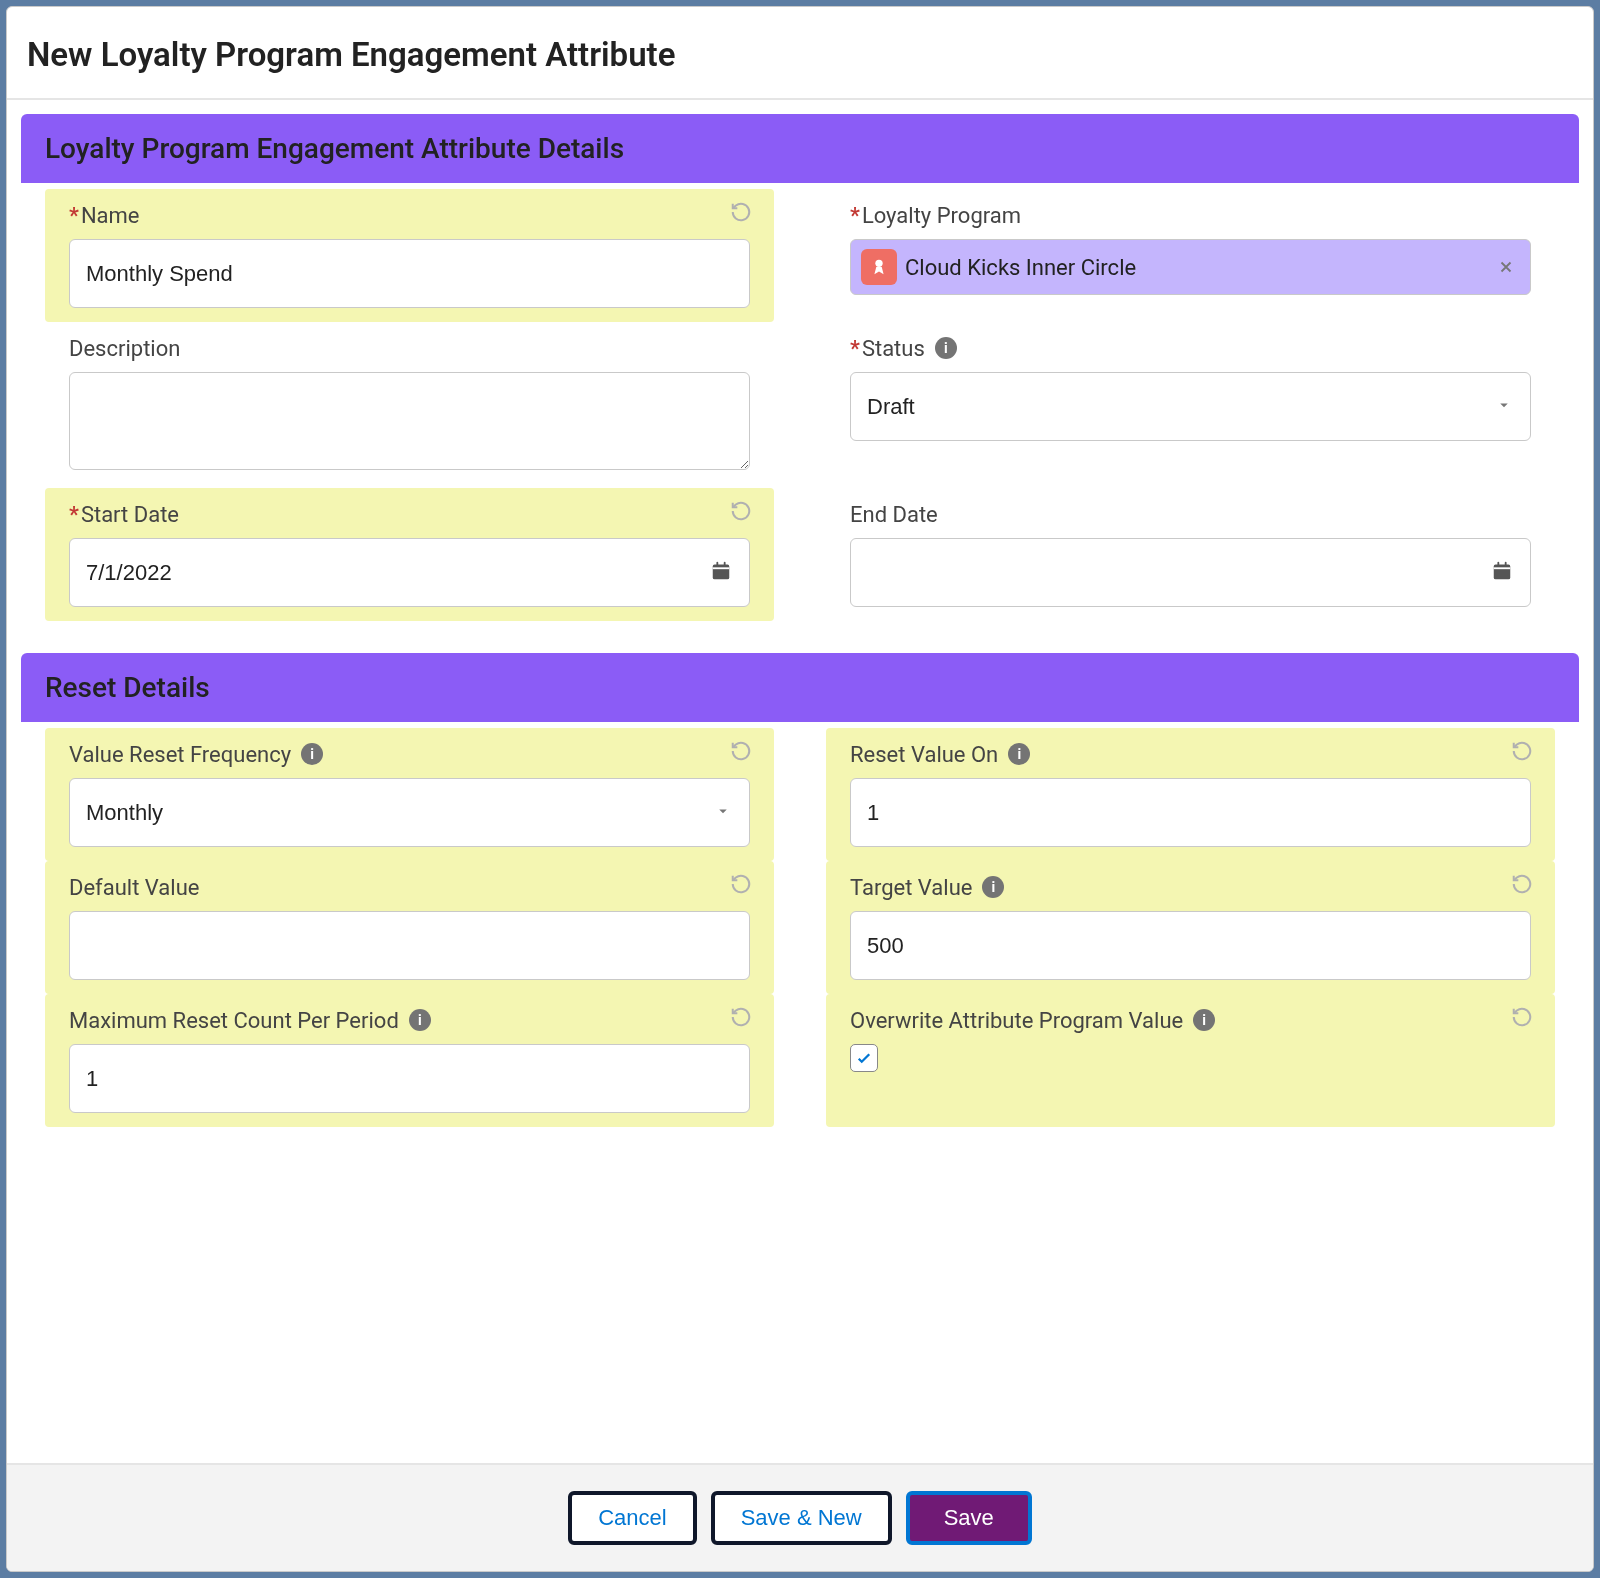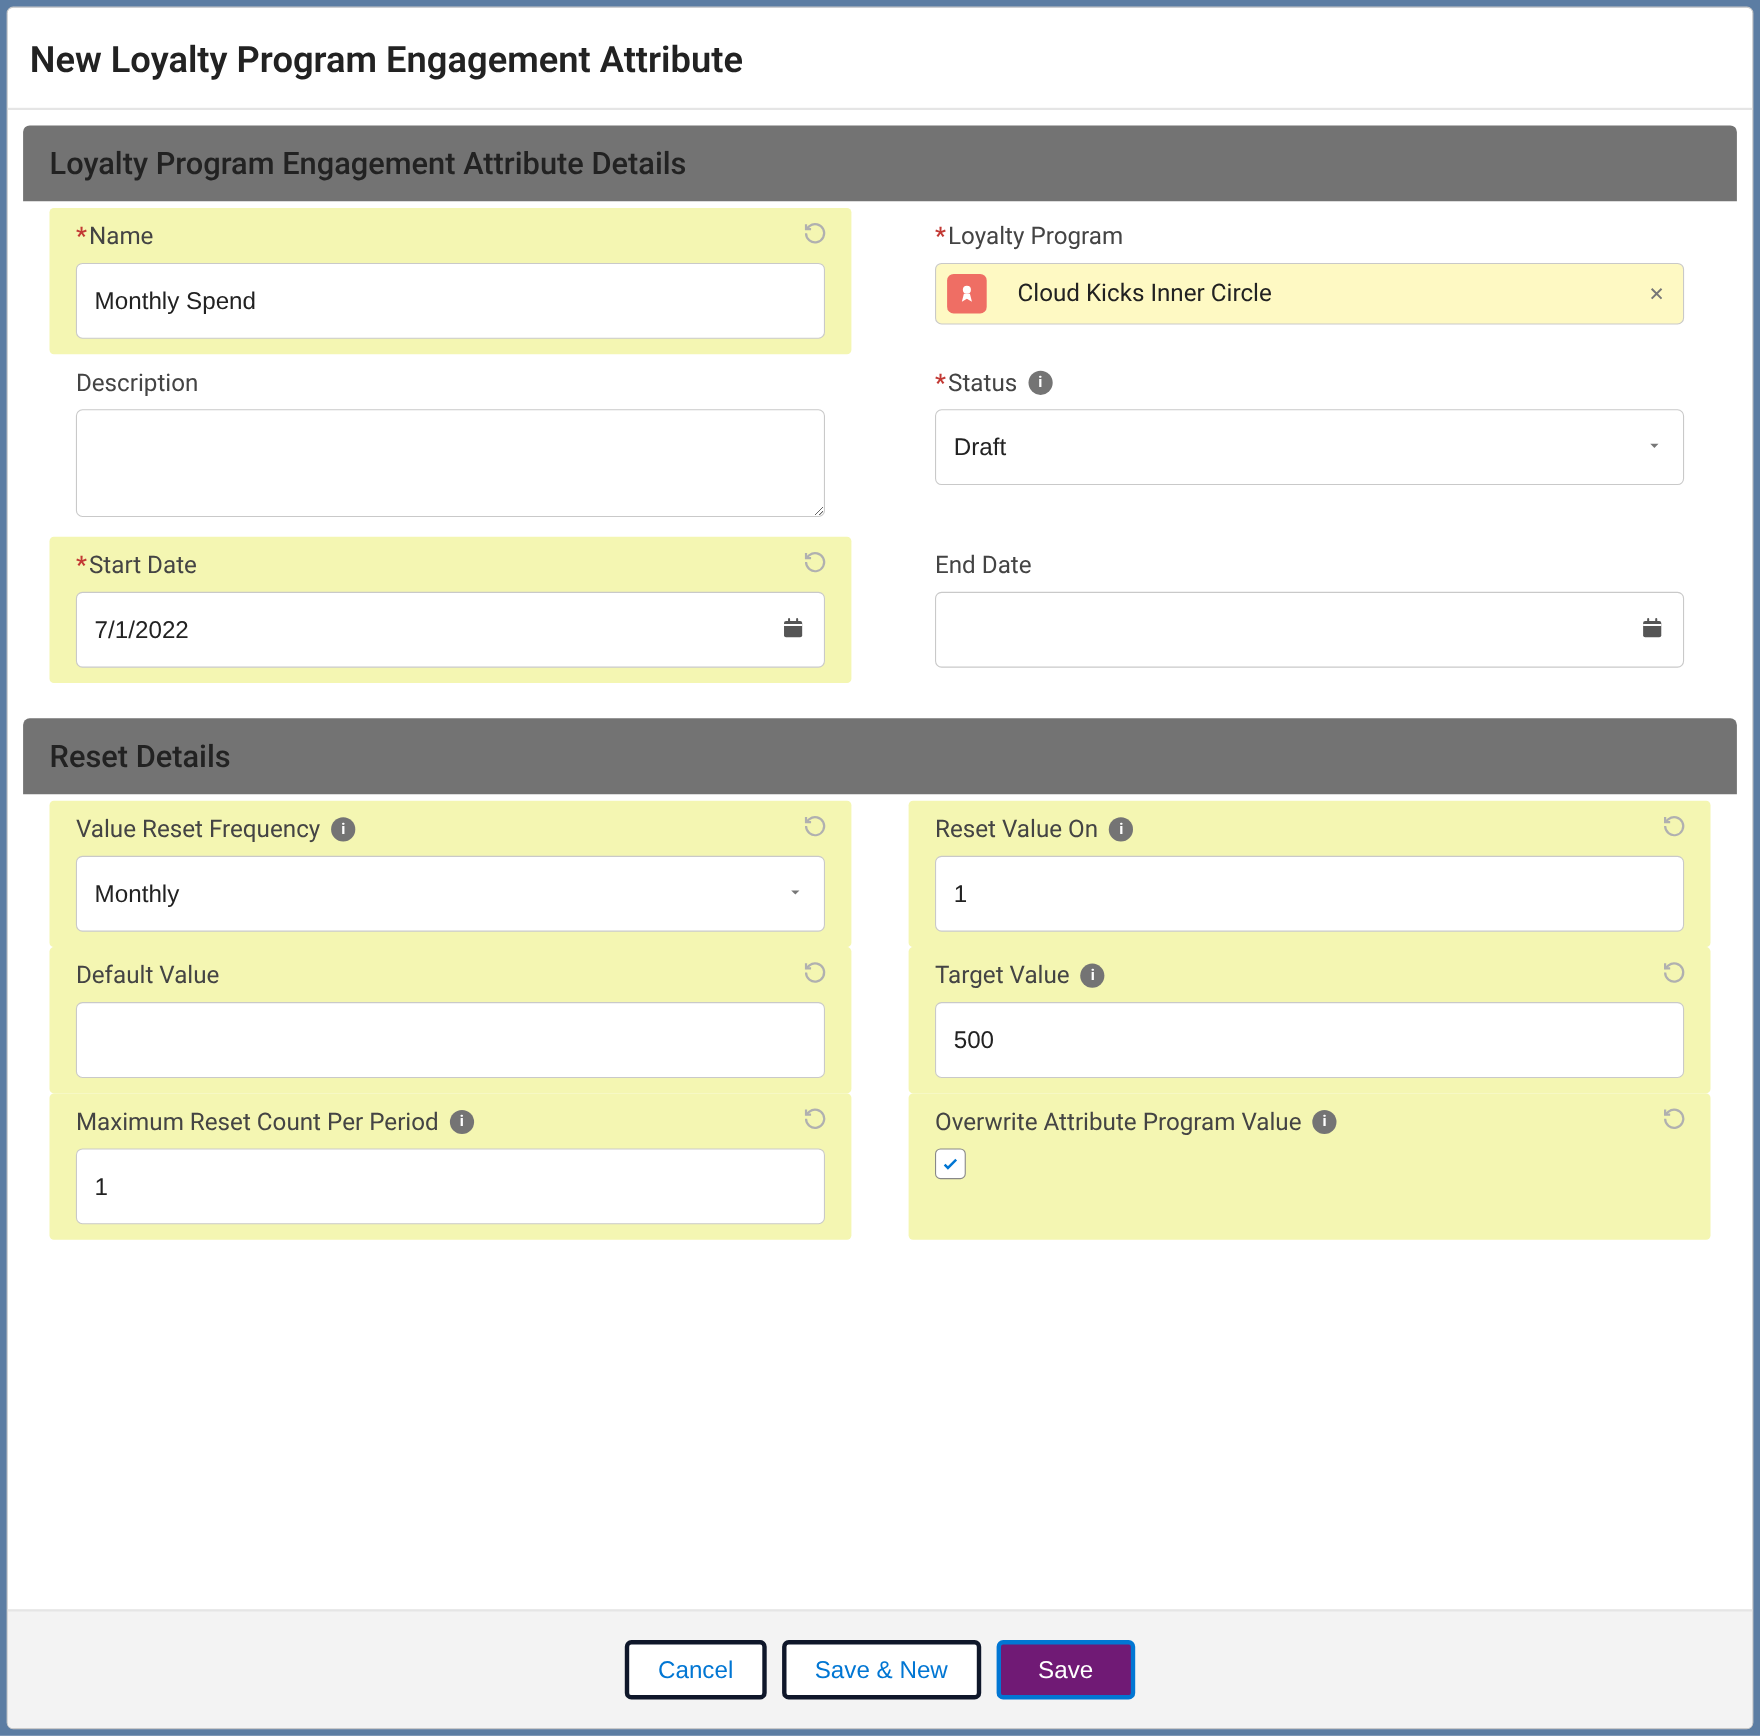--- a/index.html
+++ b/index.html
@@ -29,21 +29,21 @@
     font-size: 33px;
     font-weight: 600;
     color: #222;
   }
   .modal-body {
     flex: 1;
     overflow-y: auto;
     padding: 0;
   }
   .section-header {
-    background: #737373;
+    background: #8b5cf6;
     padding: 18px 24px;
     font-size: 28px;
     font-weight: 500;
     color: #222;
     border-radius: 6px 6px 0 0;
     margin: 14px 14px 0 14px;
   }
   .form-grid {
     display: grid;
     grid-template-columns: 1fr 1fr;
@@ -144,22 +144,22 @@
     pointer-events: none;
   }
   .date-icon svg { width: 22px; height: 22px; }
   .lookup-pill {
     display: flex;
     align-items: center;
     border: 1px solid #c9c9c9;
     border-radius: 6px;
     height: 56px;
     padding: 6px 10px;
-    background: #fef9c3;
-    gap: 28px;
+    background: #c4b5fd;
+    gap: 8px;
   }
   .lookup-icon {
     width: 36px;
     height: 36px;
     background: #ef6e64;
     border-radius: 6px;
     display: flex;
     align-items: center;
     justify-content: center;
     color: #fff;

